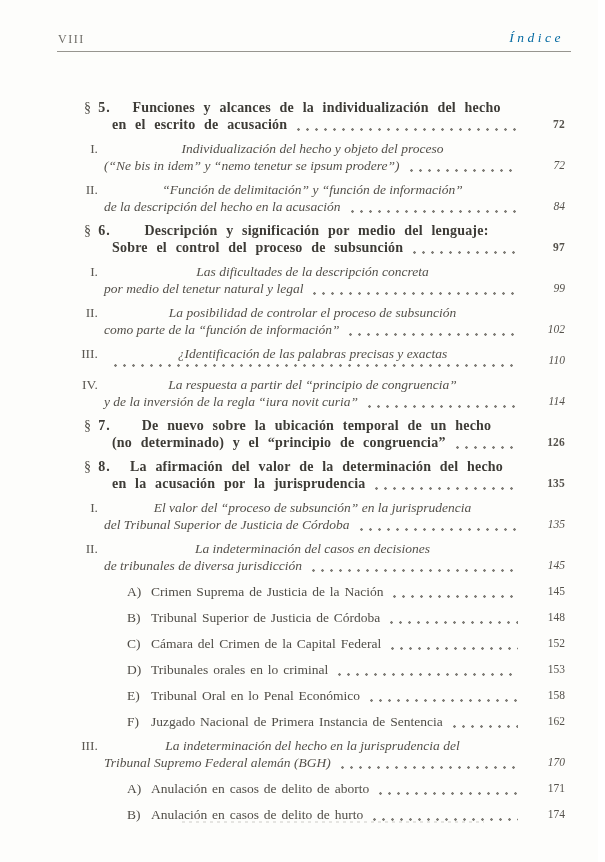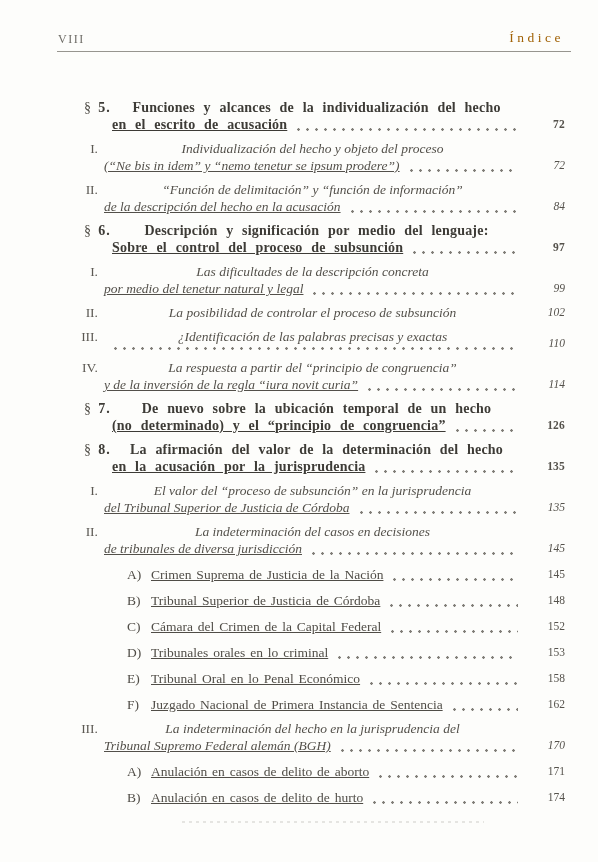--- a/index.html
+++ b/index.html
@@ -14,37 +14,37 @@
   }
 
   
   .header { position: absolute; top: 0; left: 0; right: 0; height: 56px; }
   .folio {
     position: absolute; left: 58px; top: 32px;
     font-size: 12px; letter-spacing: 1.5px; color: #6e6c66;
   }
   .running-title {
     position: absolute; right: 34px; top: 30px;
-    font-size: 13.5px; letter-spacing: 3.5px; color: #a16207;
+    font-style: italic; font-size: 13.5px; letter-spacing: 3.5px; color: #0369a1;
   }
   .header-rule {
     position: absolute; top: 51px; left: 57px; width: 514px;
     border-top: 1px solid #97958f; height: 0;
   }
 
   
   .toc {
     position: absolute; top: 99px; left: 0; right: 0;
     padding: 0 33px 0 60px;
   }
   .entry { display: flex; align-items: flex-start; }
   .entry .body { flex: 1; min-width: 0; display: block; text-align: center; }
   .entry .l1 { display: block; line-height: 17px; }
   .entry .last { display: flex; align-items: baseline; line-height: 17px; }
-  .entry .txt { flex: 0 1 auto; text-decoration: underline; }
+  .entry .txt { flex: 0 1 auto; }
 
   .leader {
     flex: 1 1 20px; min-width: 18px;
     height: 5px; align-self: flex-end;
     margin: 0 3px 2px 7px;
     background-image: radial-gradient(circle, #807d77 1.1px, rgba(0,0,0,0) 1.5px);
     background-size: 9px 5px;
     background-repeat: repeat-x;
     background-position: left 0 top 1px;
   }
@@ -150,20 +150,24 @@
         <span class="txt">por medio del tenetur natural y legal</span>
         <span class="leader"></span>
       </span>
     </span>
     <span class="pageno">99</span>
   </div>
       <div class="entry roman">
     <span class="lbl">II.</span>
     <span class="body">
       <span class="l1">La posibilidad de controlar el proceso de subsunción</span>
+      <span class="last">
+        <span class="txt">como parte de la “función de información”</span>
+        <span class="leader"></span>
+      </span>
     </span>
     <span class="pageno">102</span>
   </div>
       <div class="entry roman">
     <span class="lbl">III.</span>
     <span class="body">
       <span class="l1">¿Identificación de las palabras precisas y exactas</span>
       <span class="last">
         <span class="leader"></span>
       </span>

